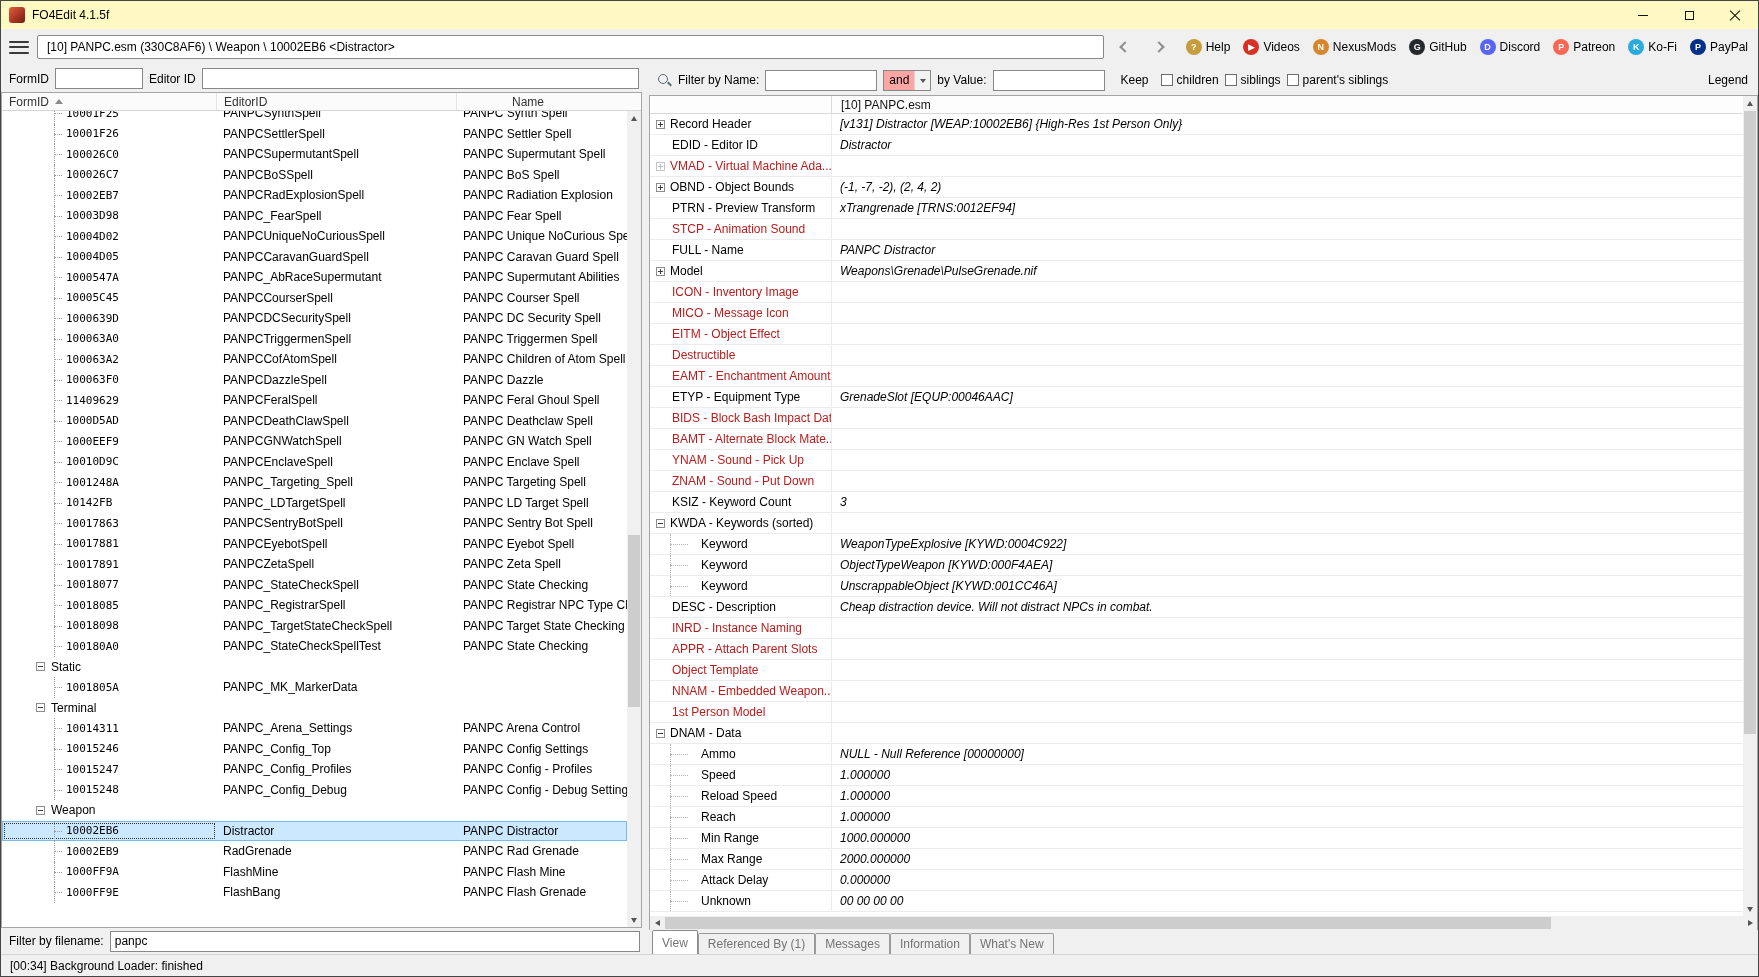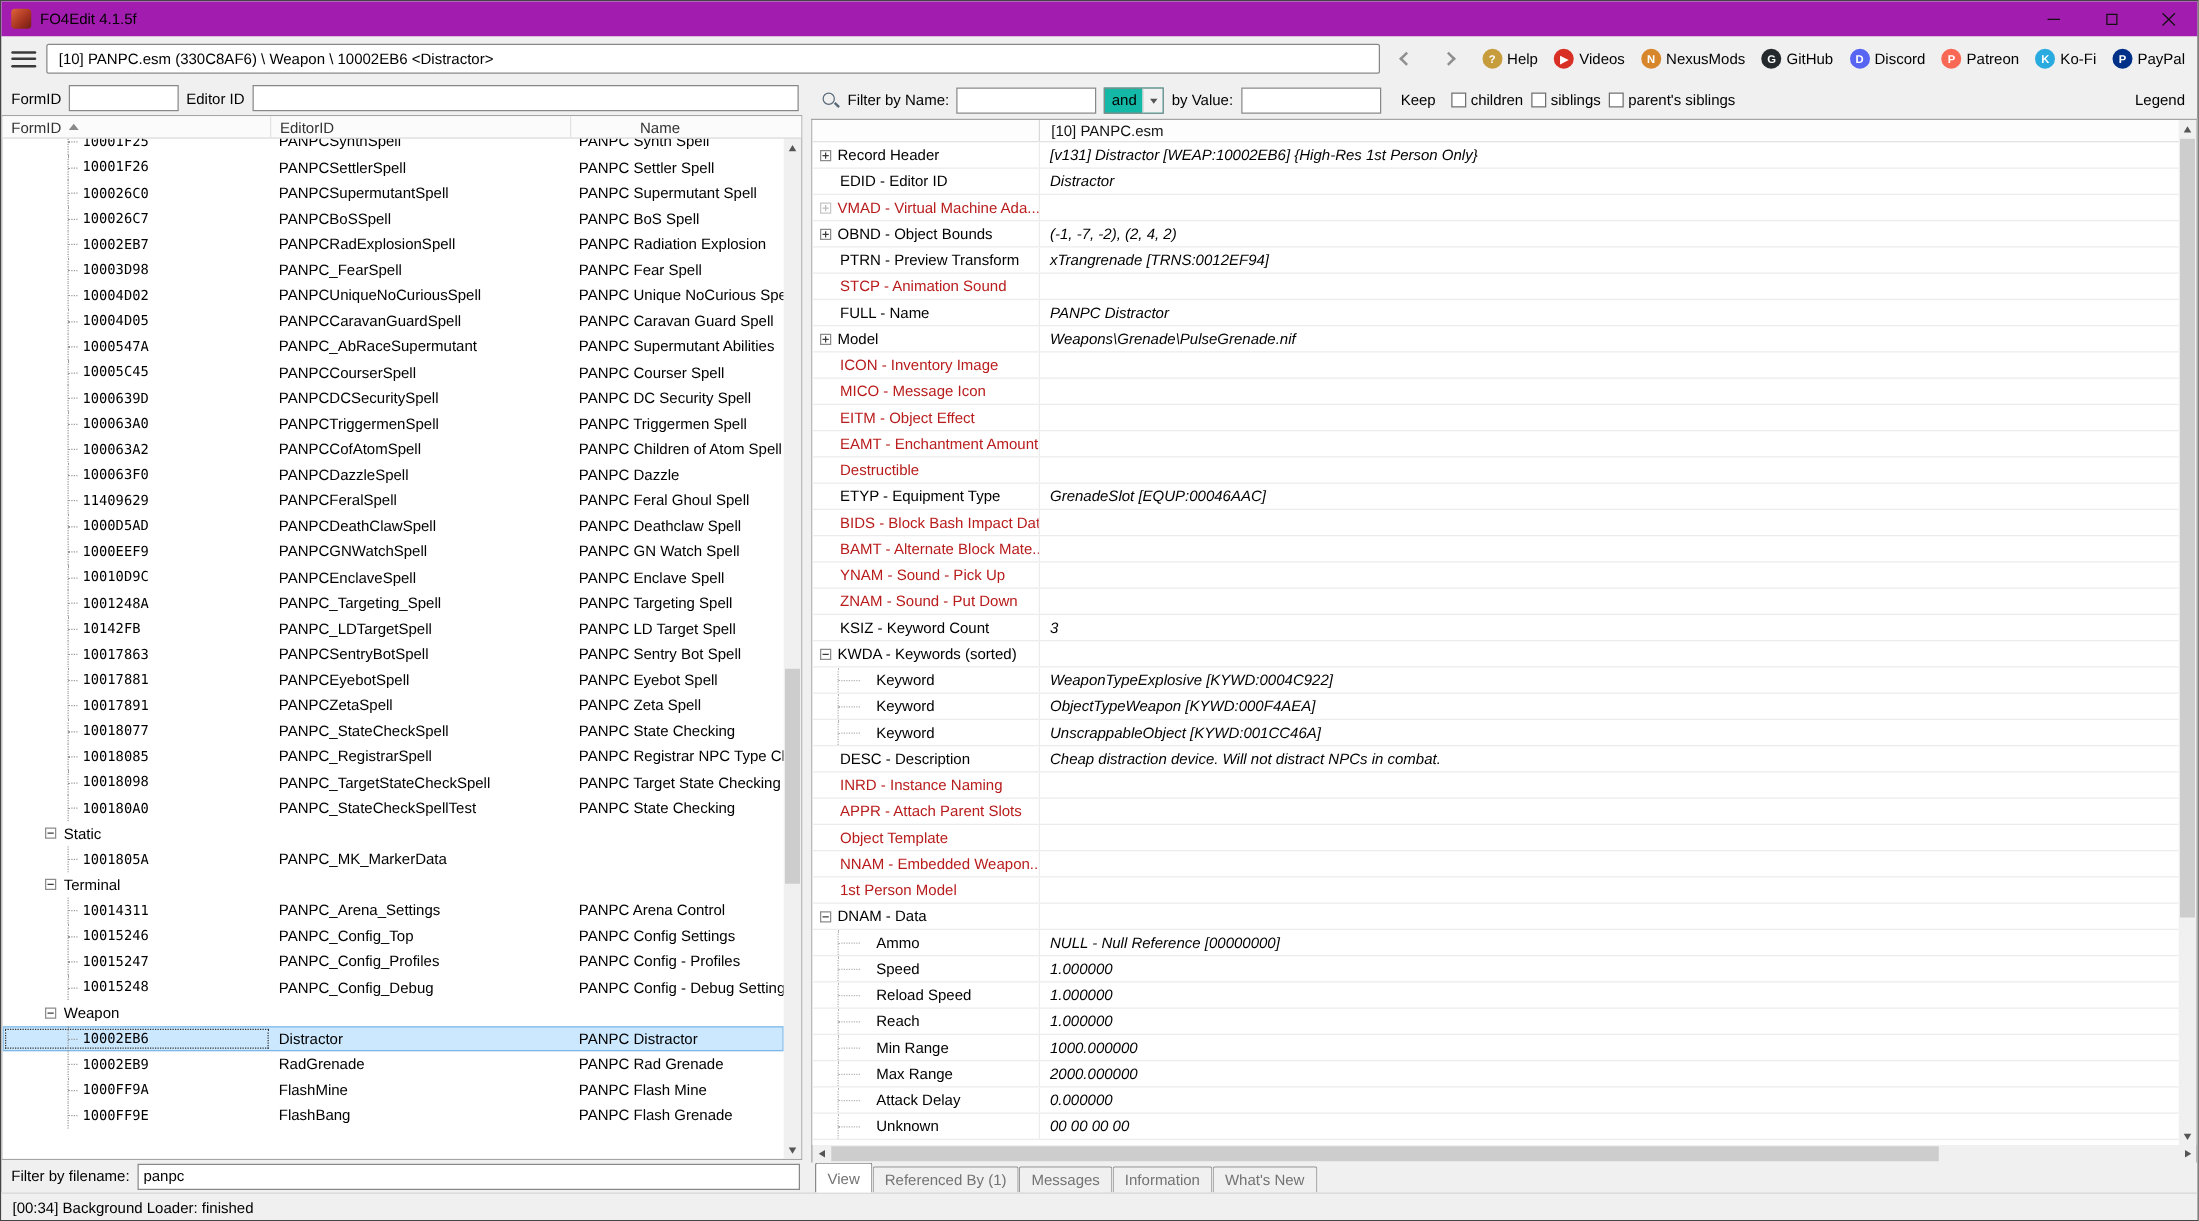--- a/index.html
+++ b/index.html
@@ -2,21 +2,21 @@
 <html><head>
 <meta charset="utf-8">
 <style>
   * { margin:0; padding:0; box-sizing:border-box; }
   html,body { background:#9a9a9a; }
   body { font-family:"Liberation Sans","DejaVu Sans",sans-serif; font-size:12px; color:#000; }
 
   .window { width:1759px; height:977px; background:#f0f0f0; border:1px solid #454545; display:flex; flex-direction:column; overflow:hidden; position:relative; }
 
   
-  .titlebar { height:28px; flex:none; display:flex; align-items:center; background:#a21caf; }
+  .titlebar { height:28px; flex:none; display:flex; align-items:center; background:#fef9c3; }
   .app-icon { width:16px; height:16px; margin:0 7px 0 8px; border-radius:3px; background:linear-gradient(135deg,#e0633a 0%,#a33220 60%,#6e1f12 100%); flex:none; }
   .title-text { font-size:12px; }
   .win-controls { margin-left:auto; display:flex; height:100%; }
   .win-btn { width:46px; height:100%; display:flex; align-items:center; justify-content:center; background:transparent; border:none; cursor:default; }
   .glyph-min { width:10px; height:1px; background:#111; }
   .glyph-max { width:9px; height:9px; border:1px solid #111; }
   .glyph-close { position:relative; width:12px; height:12px; }
   .glyph-close::before,.glyph-close::after { content:""; position:absolute; left:-1px; top:5.5px; width:14px; height:1px; background:#111; }
   .glyph-close::before { transform:rotate(45deg); }
   .glyph-close::after { transform:rotate(-45deg); }
@@ -96,21 +96,21 @@
   .hsb-arrow.left { left:0; } .hsb-arrow.right { right:0; }
   .h-thumb { position:absolute; top:1px; height:12px; left:15px; width:80%; background:#cdcdcd; }
 
   
   .rfilter { height:30px; flex:none; display:flex; align-items:center; gap:6px; padding:0 10px 0 8px; }
   .mag { position:relative; width:15px; height:15px; flex:none; }
   .mag::before { content:""; position:absolute; left:1px; top:1px; width:8px; height:8px; border:1.5px solid #5a6b7a; border-radius:50%; }
   .mag::after { content:""; position:absolute; left:10px; top:10px; width:5px; height:2px; background:#5a6b7a; transform:rotate(45deg); }
   .name-filter { width:112px; }
   .value-filter { width:112px; }
-  .combo { height:21px; border:1px solid #888; background:#14b8a6; display:flex; align-items:center; width:48px; padding-left:5px; }
+  .combo { height:21px; border:1px solid #888; background:#fca5a5; display:flex; align-items:center; width:48px; padding-left:5px; }
   .combo .dd { margin-left:auto; width:16px; height:100%; display:flex; align-items:center; justify-content:center; border-left:1px solid #d5d5d5; background:#f2f2f2; }
   .dd-arrow { width:0; height:0; border:3.5px solid transparent; border-top:4px solid #555; margin-top:4px; }
   .keep-label { margin-left:10px; }
   .checkline { display:flex; align-items:center; gap:4px; margin-left:6px; }
   .cb { width:12px; height:12px; border:1px solid #6e6e6e; background:#fff; flex:none; }
   .legend { margin-left:auto; }
 
   
   .record-wrap { flex:1; min-height:0; display:flex; background:#fff; border:1px solid #a5a5a5; border-bottom:none; }
   .record-table { flex:1; display:flex; flex-direction:column; min-width:0; }
@@ -674,28 +674,28 @@
               <div class="rrow">
                 <div class="rname gray">
                   <span class="expspace"></span>
                   <span class="rlabel">EITM - Object Effect</span>
                 </div>
                 <div class="rvalue"></div>
               </div>
               <div class="rrow">
                 <div class="rname gray">
                   <span class="expspace"></span>
+                  <span class="rlabel">Destructible</span>
+                </div>
+                <div class="rvalue"></div>
+              </div>
+              <div class="rrow">
+                <div class="rname gray">
+                  <span class="expspace"></span>
                   <span class="rlabel">EAMT - Enchantment Amount</span>
-                </div>
-                <div class="rvalue"></div>
-              </div>
-              <div class="rrow">
-                <div class="rname gray">
-                  <span class="expspace"></span>
-                  <span class="rlabel">Destructible</span>
                 </div>
                 <div class="rvalue"></div>
               </div>
               <div class="rrow">
                 <div class="rname">
                   <span class="expspace"></span>
                   <span class="rlabel">ETYP - Equipment Type</span>
                 </div>
                 <div class="rvalue">GrenadeSlot [EQUP:00046AAC]</div>
               </div>

